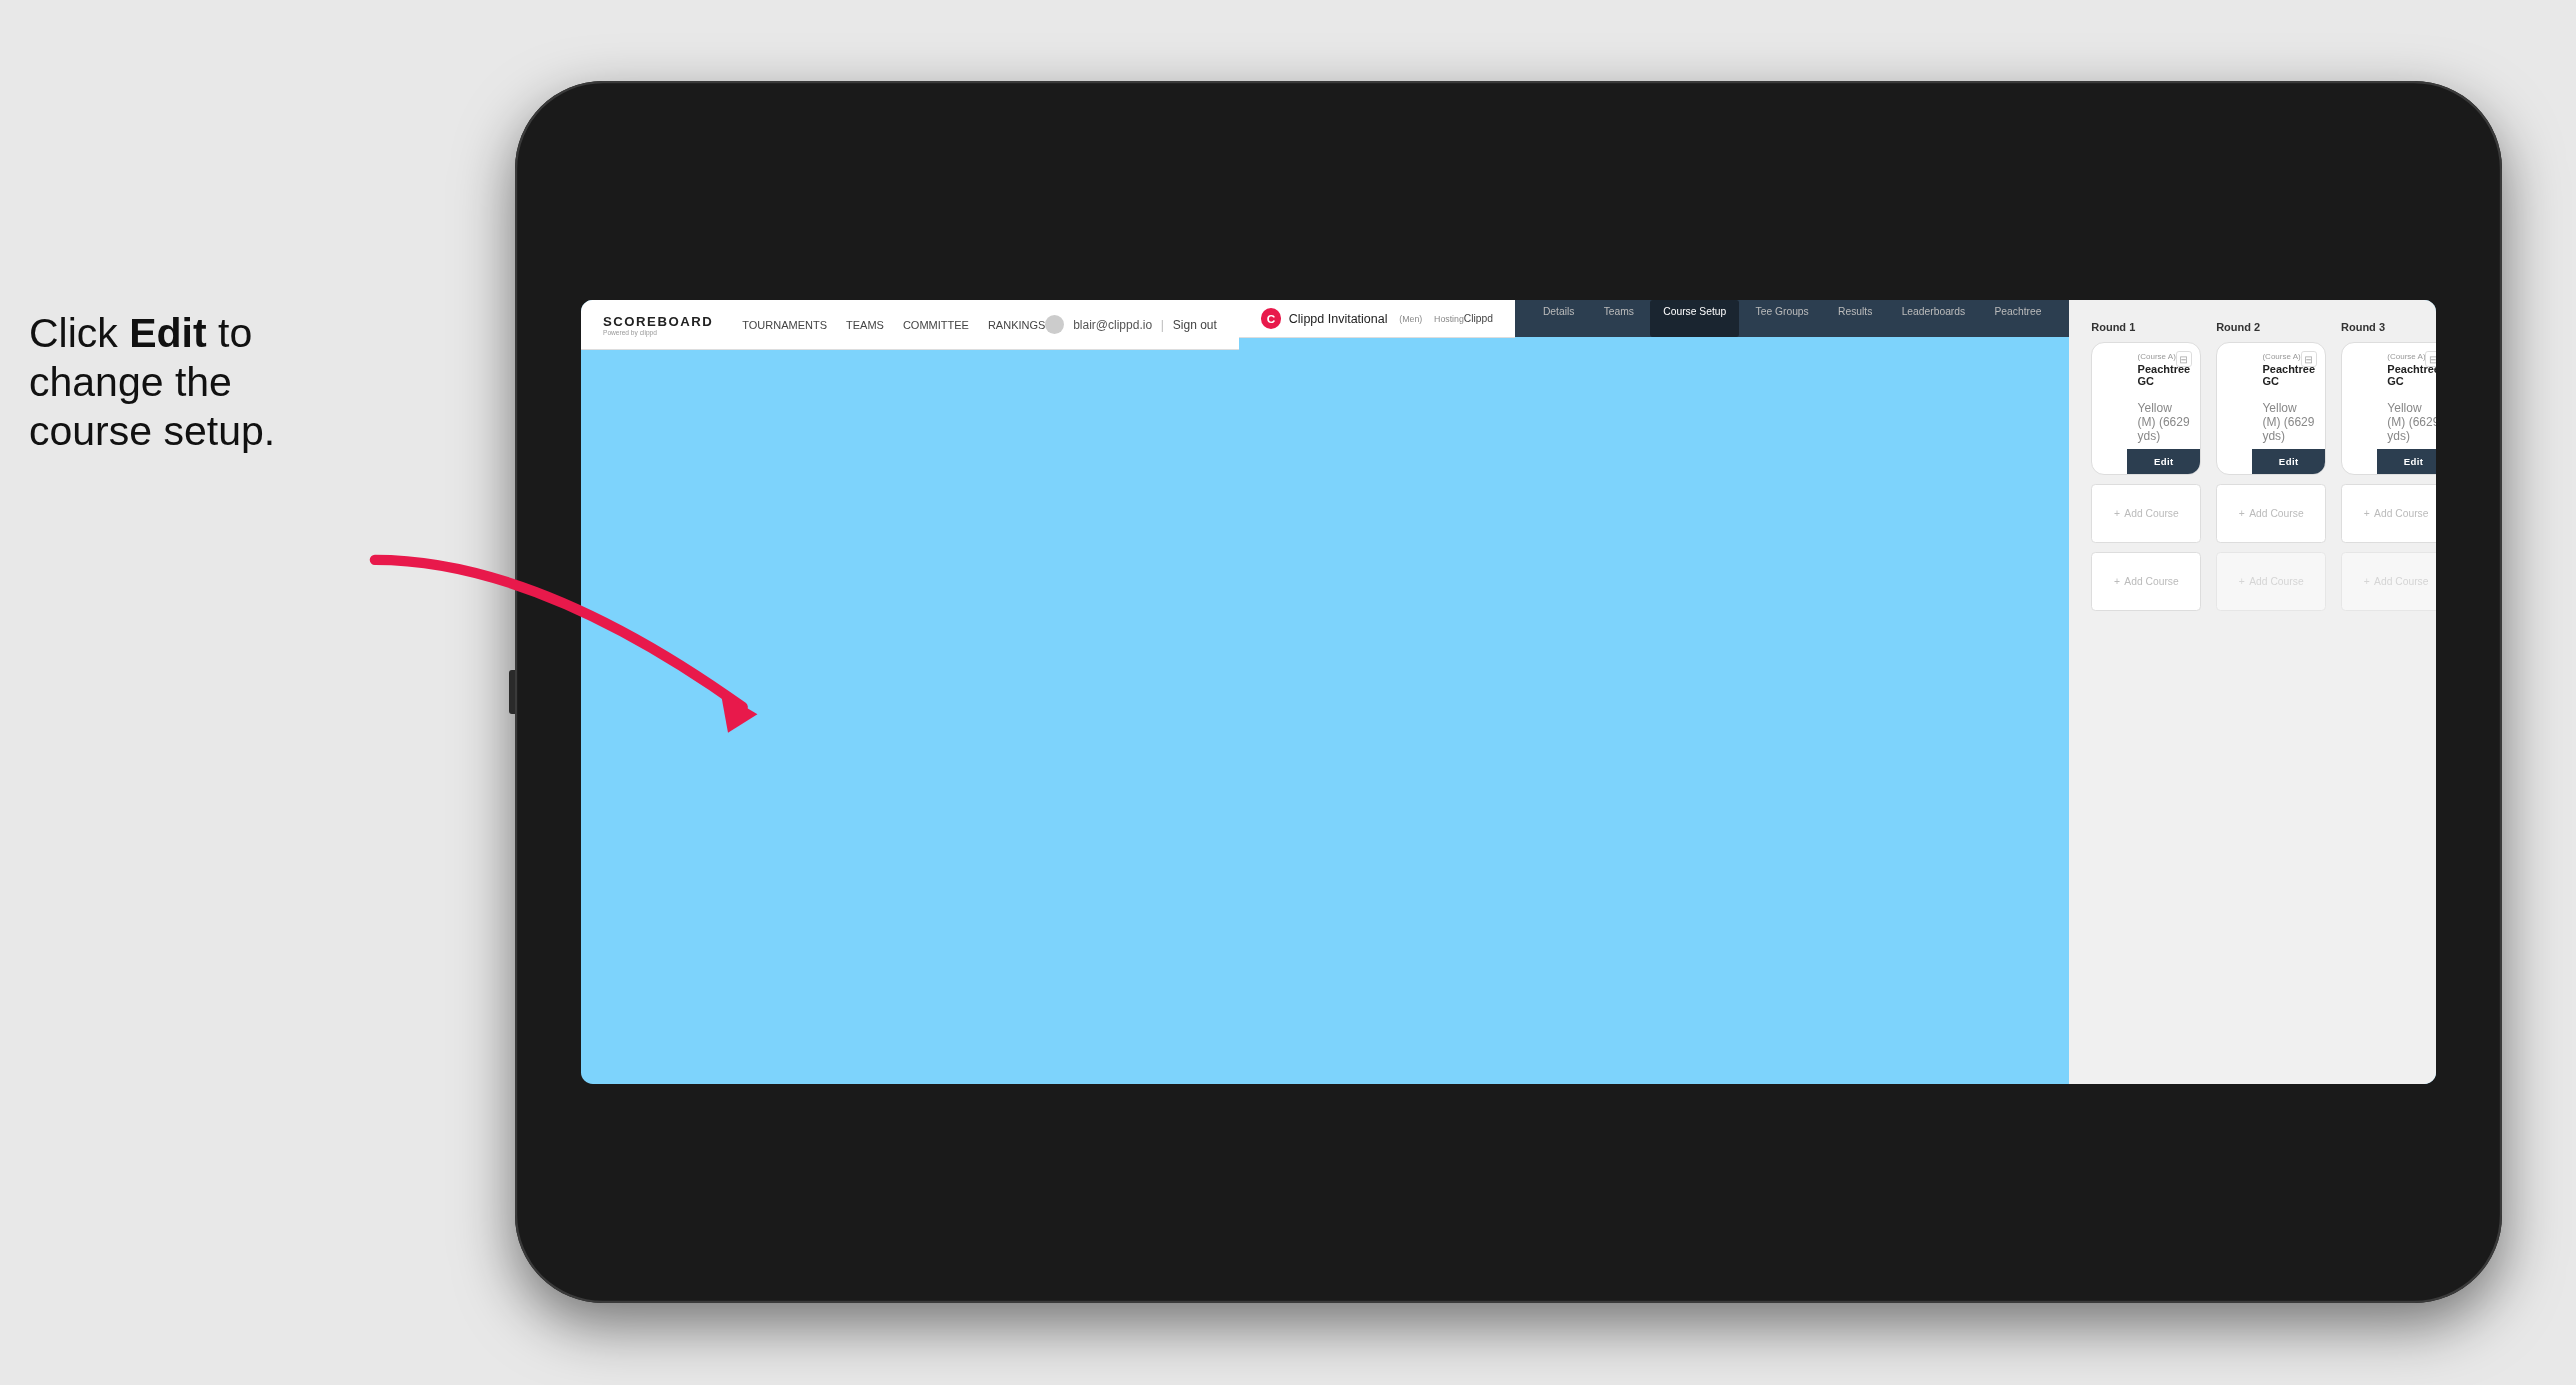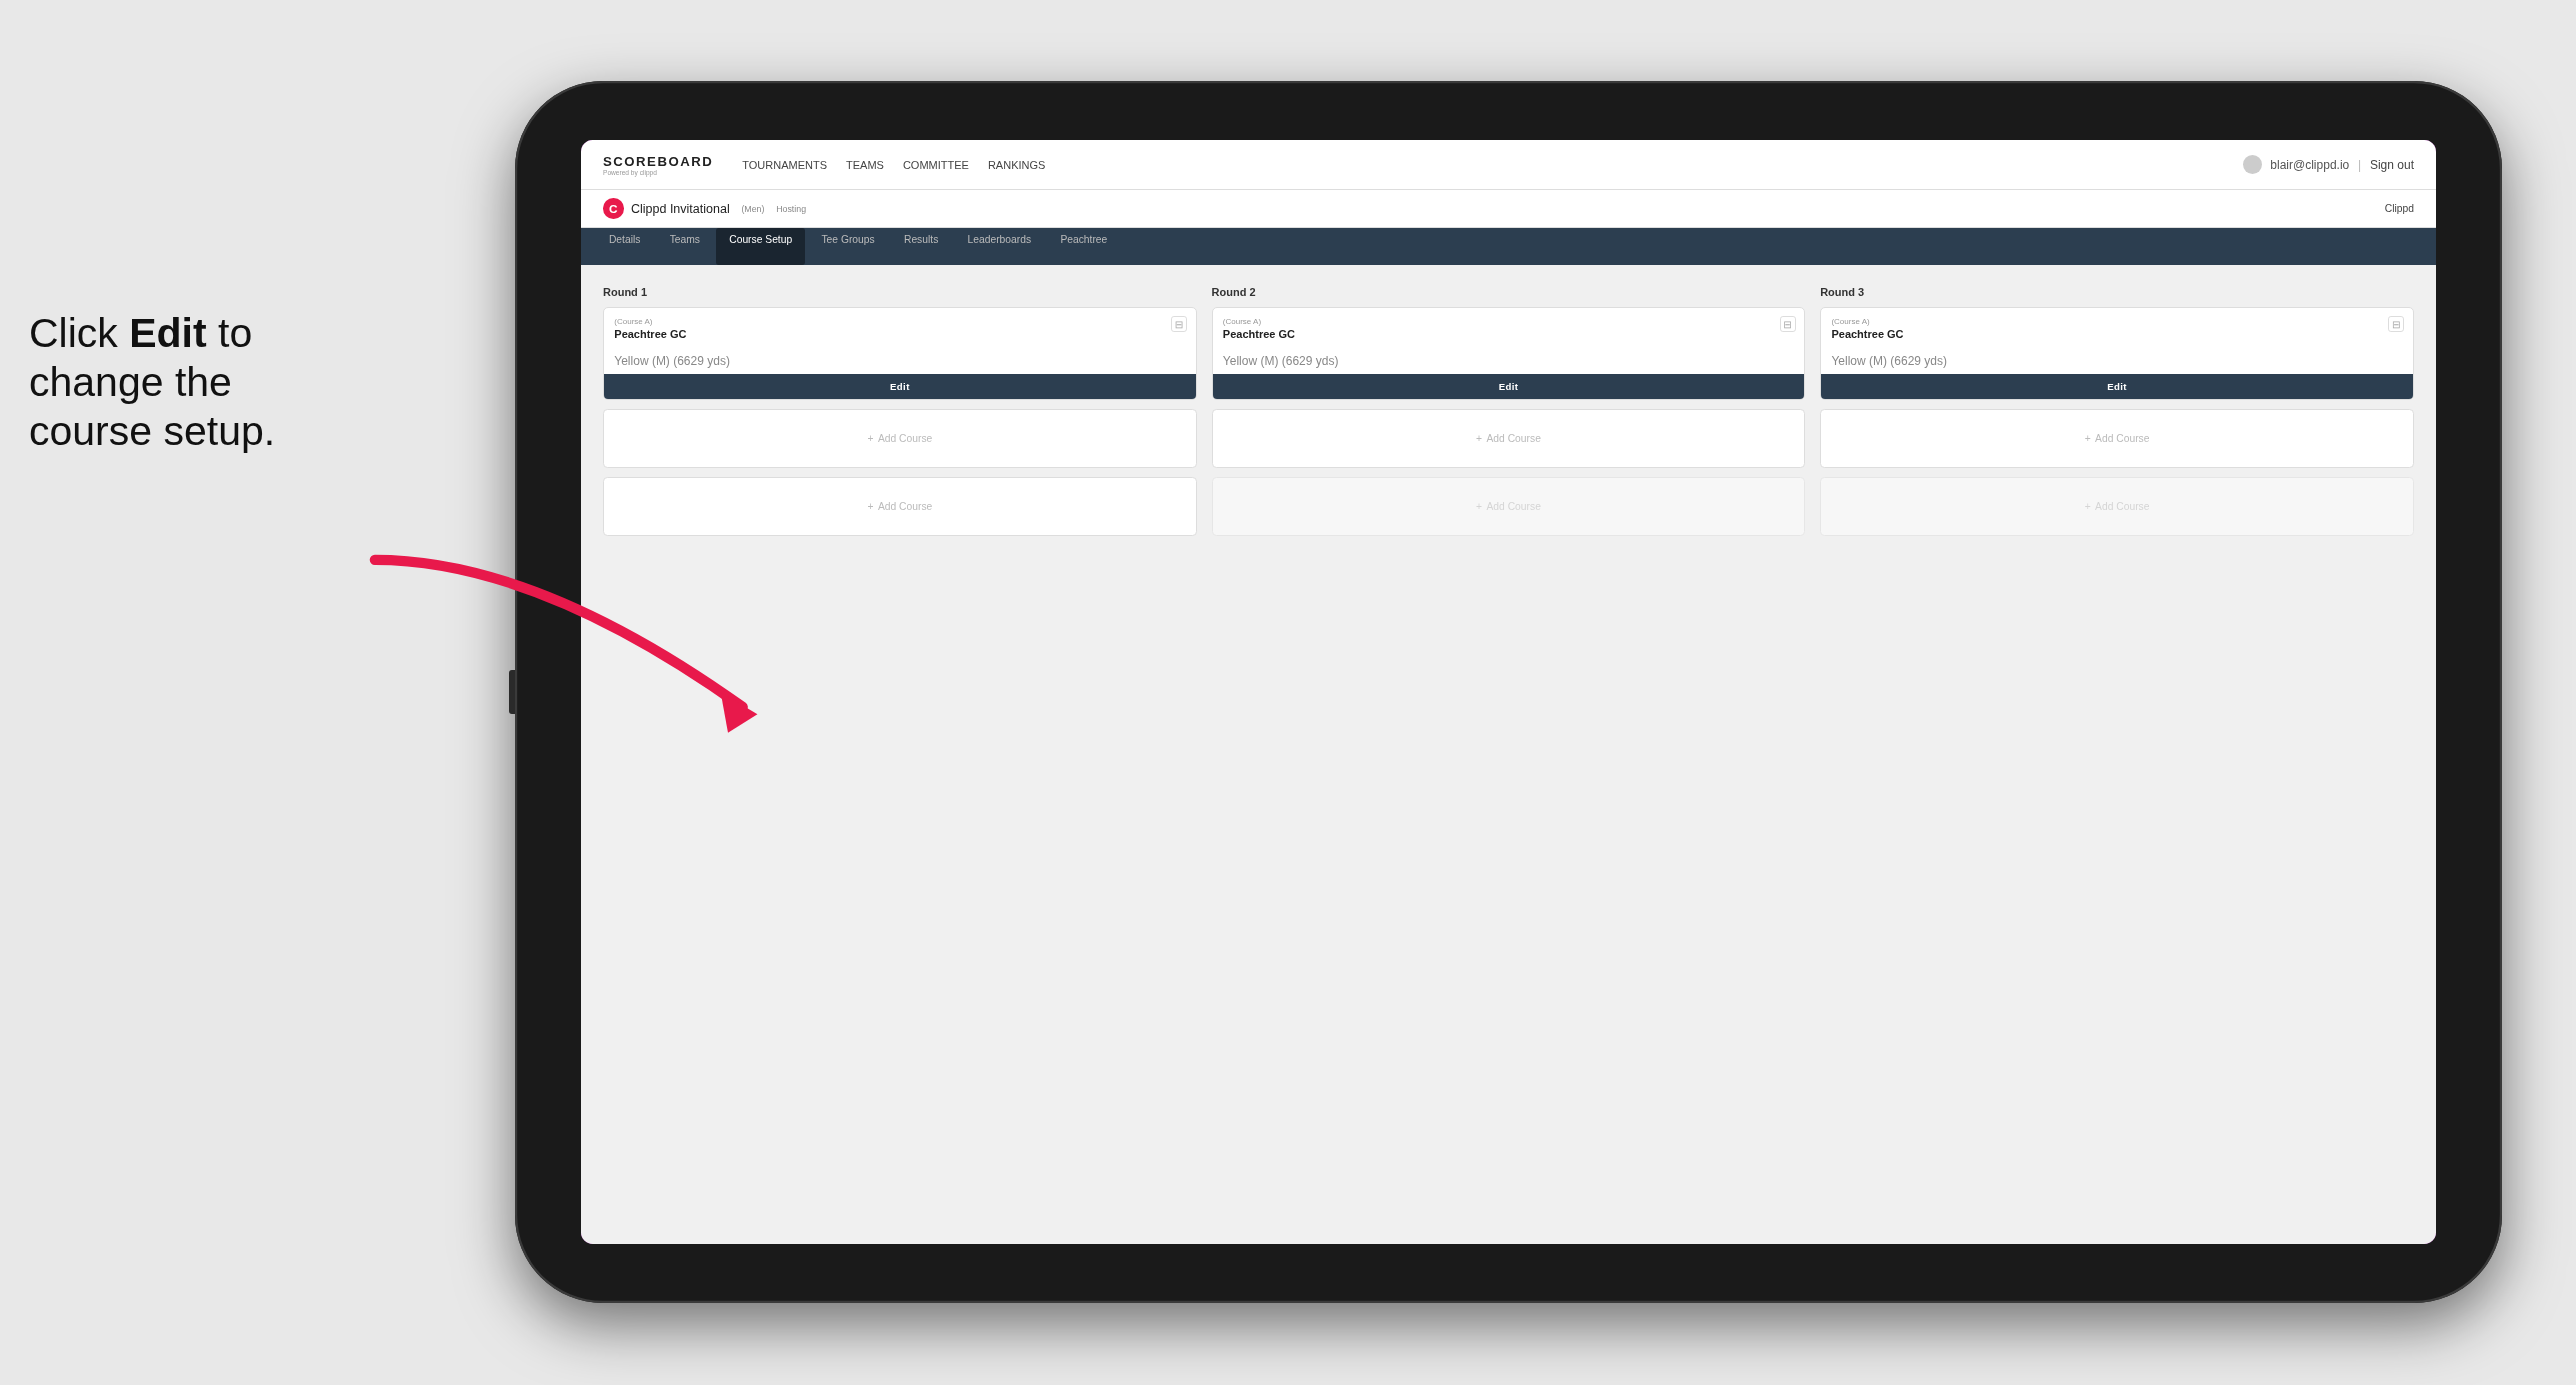--- a/index.html
+++ b/index.html
@@ -50,26 +50,26 @@
       top: 50%;
       transform: translateY(-50%);
       width: 5.9px;
       height: 44px;
       background: #2a2a2a;
       border-radius: 2.9px 0 0 2.9px;
     }
 
     .tablet-screen {
       width: 1855px;
-      height: 1104px;
-      background: #a21caf;
+      height: 784px;
+      background: #7dd3fc;
       border-radius: 11.8px;
       overflow: hidden;
       display: flex;
-      flex-direction: column;
+      flex-direction: row;
     }
 
     
     .top-nav {
       background: #fff;
       border-bottom: 0.7px solid #ddd;
       height: 50px;
       display: flex;
       align-items: center;
       padding: 0 22px;
@@ -209,22 +209,23 @@
       font-size: 11px;
       font-weight: 600;
       color: #333;
       margin-bottom: 1px;
     }
 
     
     .course-card {
       background: #fff;
       border: 0.7px solid #ddd;
-      border-radius: 5px;
+      border-radius: 13px;
       overflow: hidden;
+      padding-left: 35px;
     }
     .course-card-header {
       padding: 8.8px 10.3px 5.9px;
       position: relative;
     }
     .course-label {
       font-size: 8px;
       color: #999;
       margin-bottom: 1.5px;
     }

